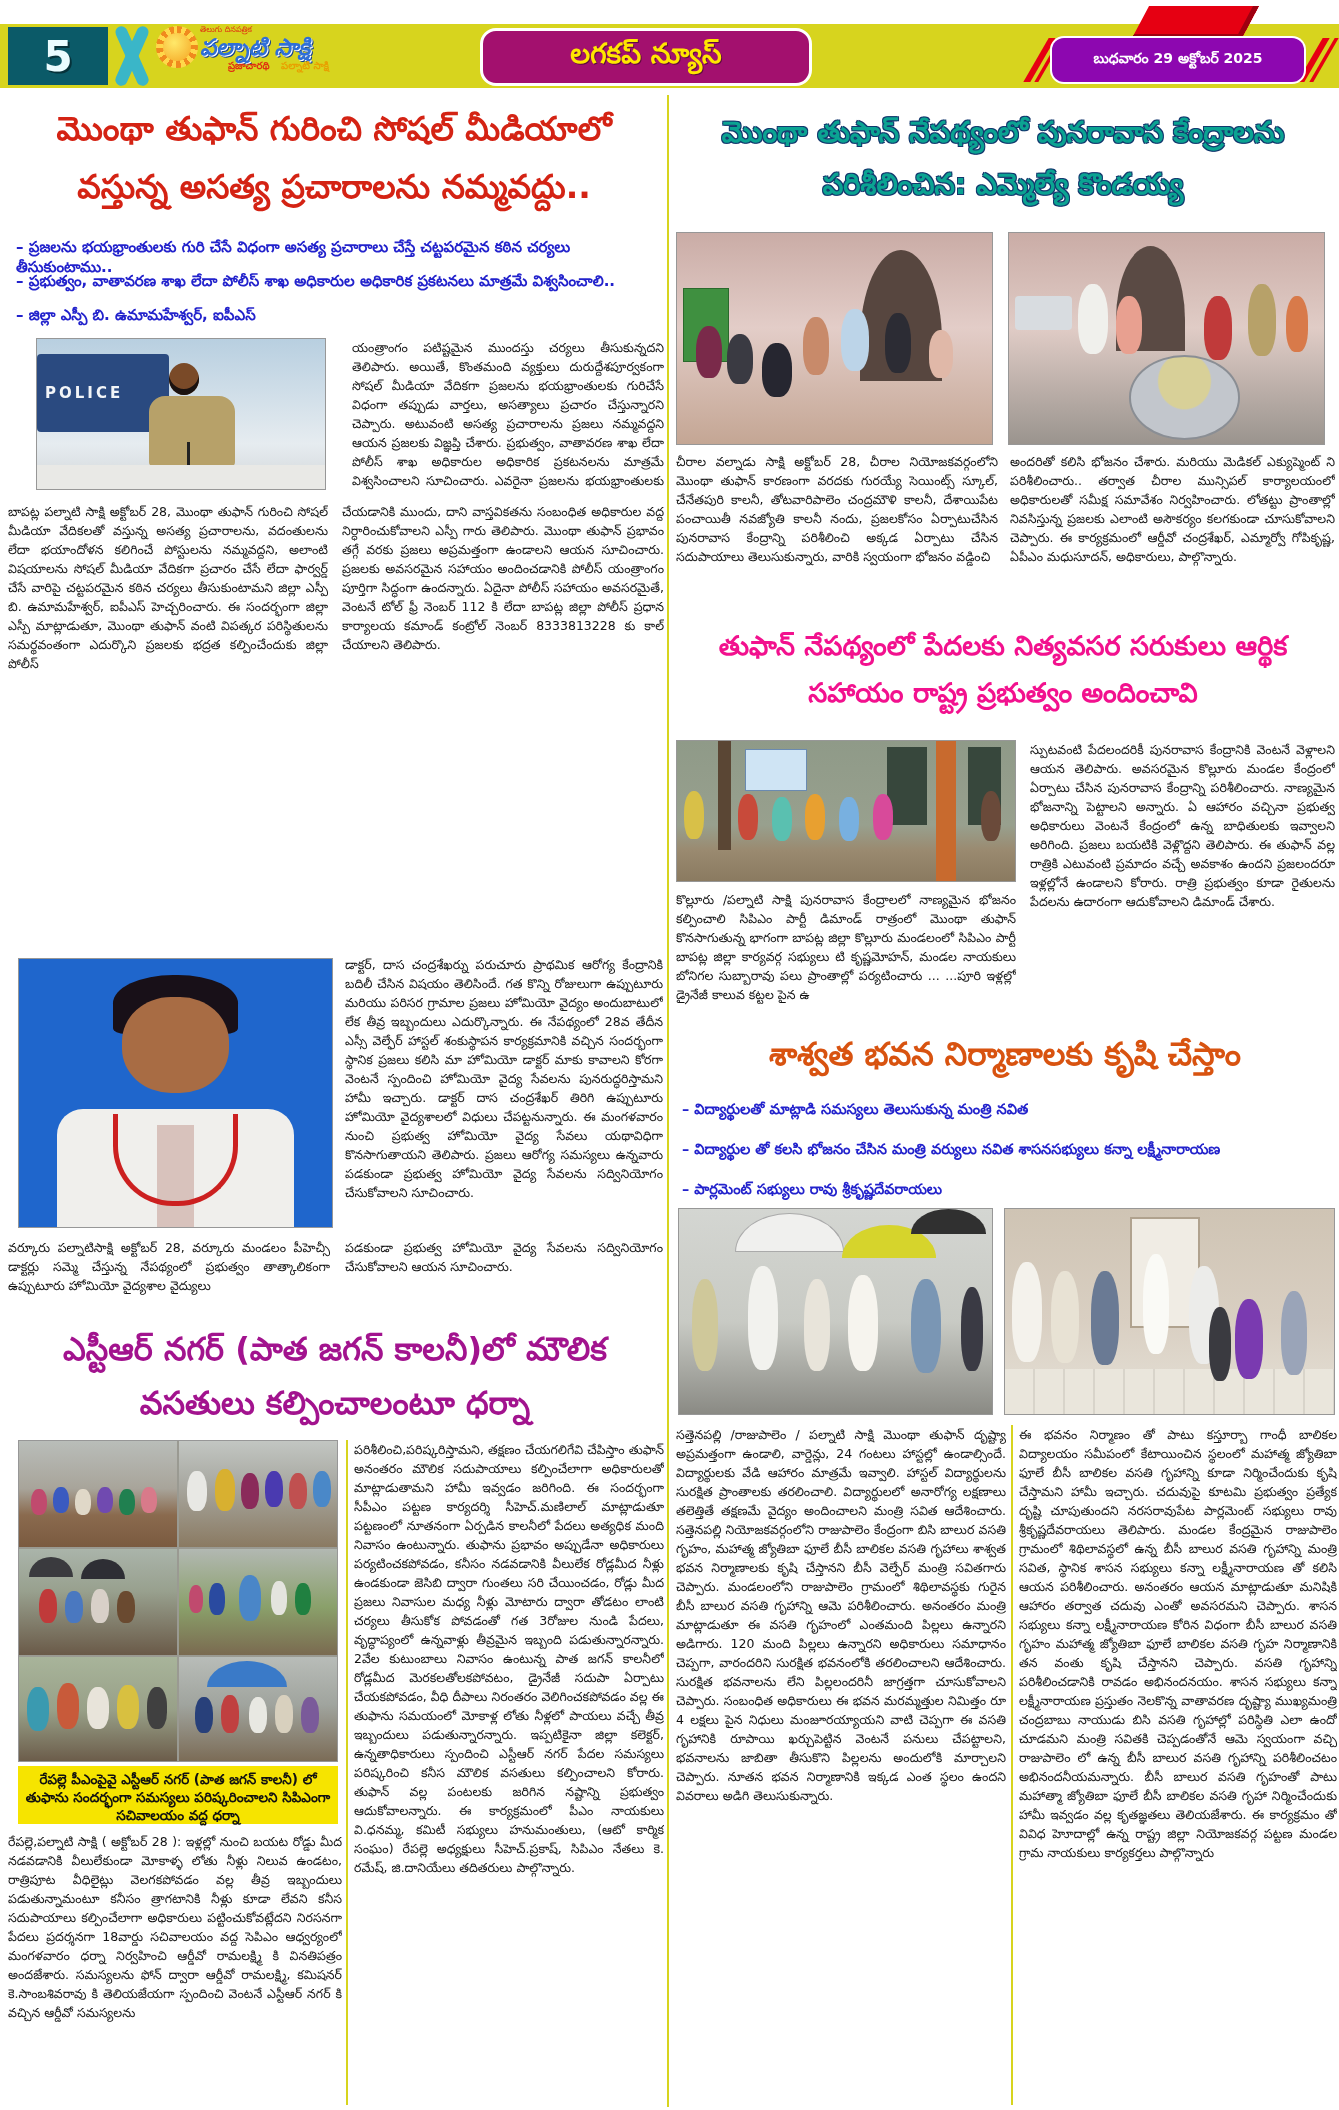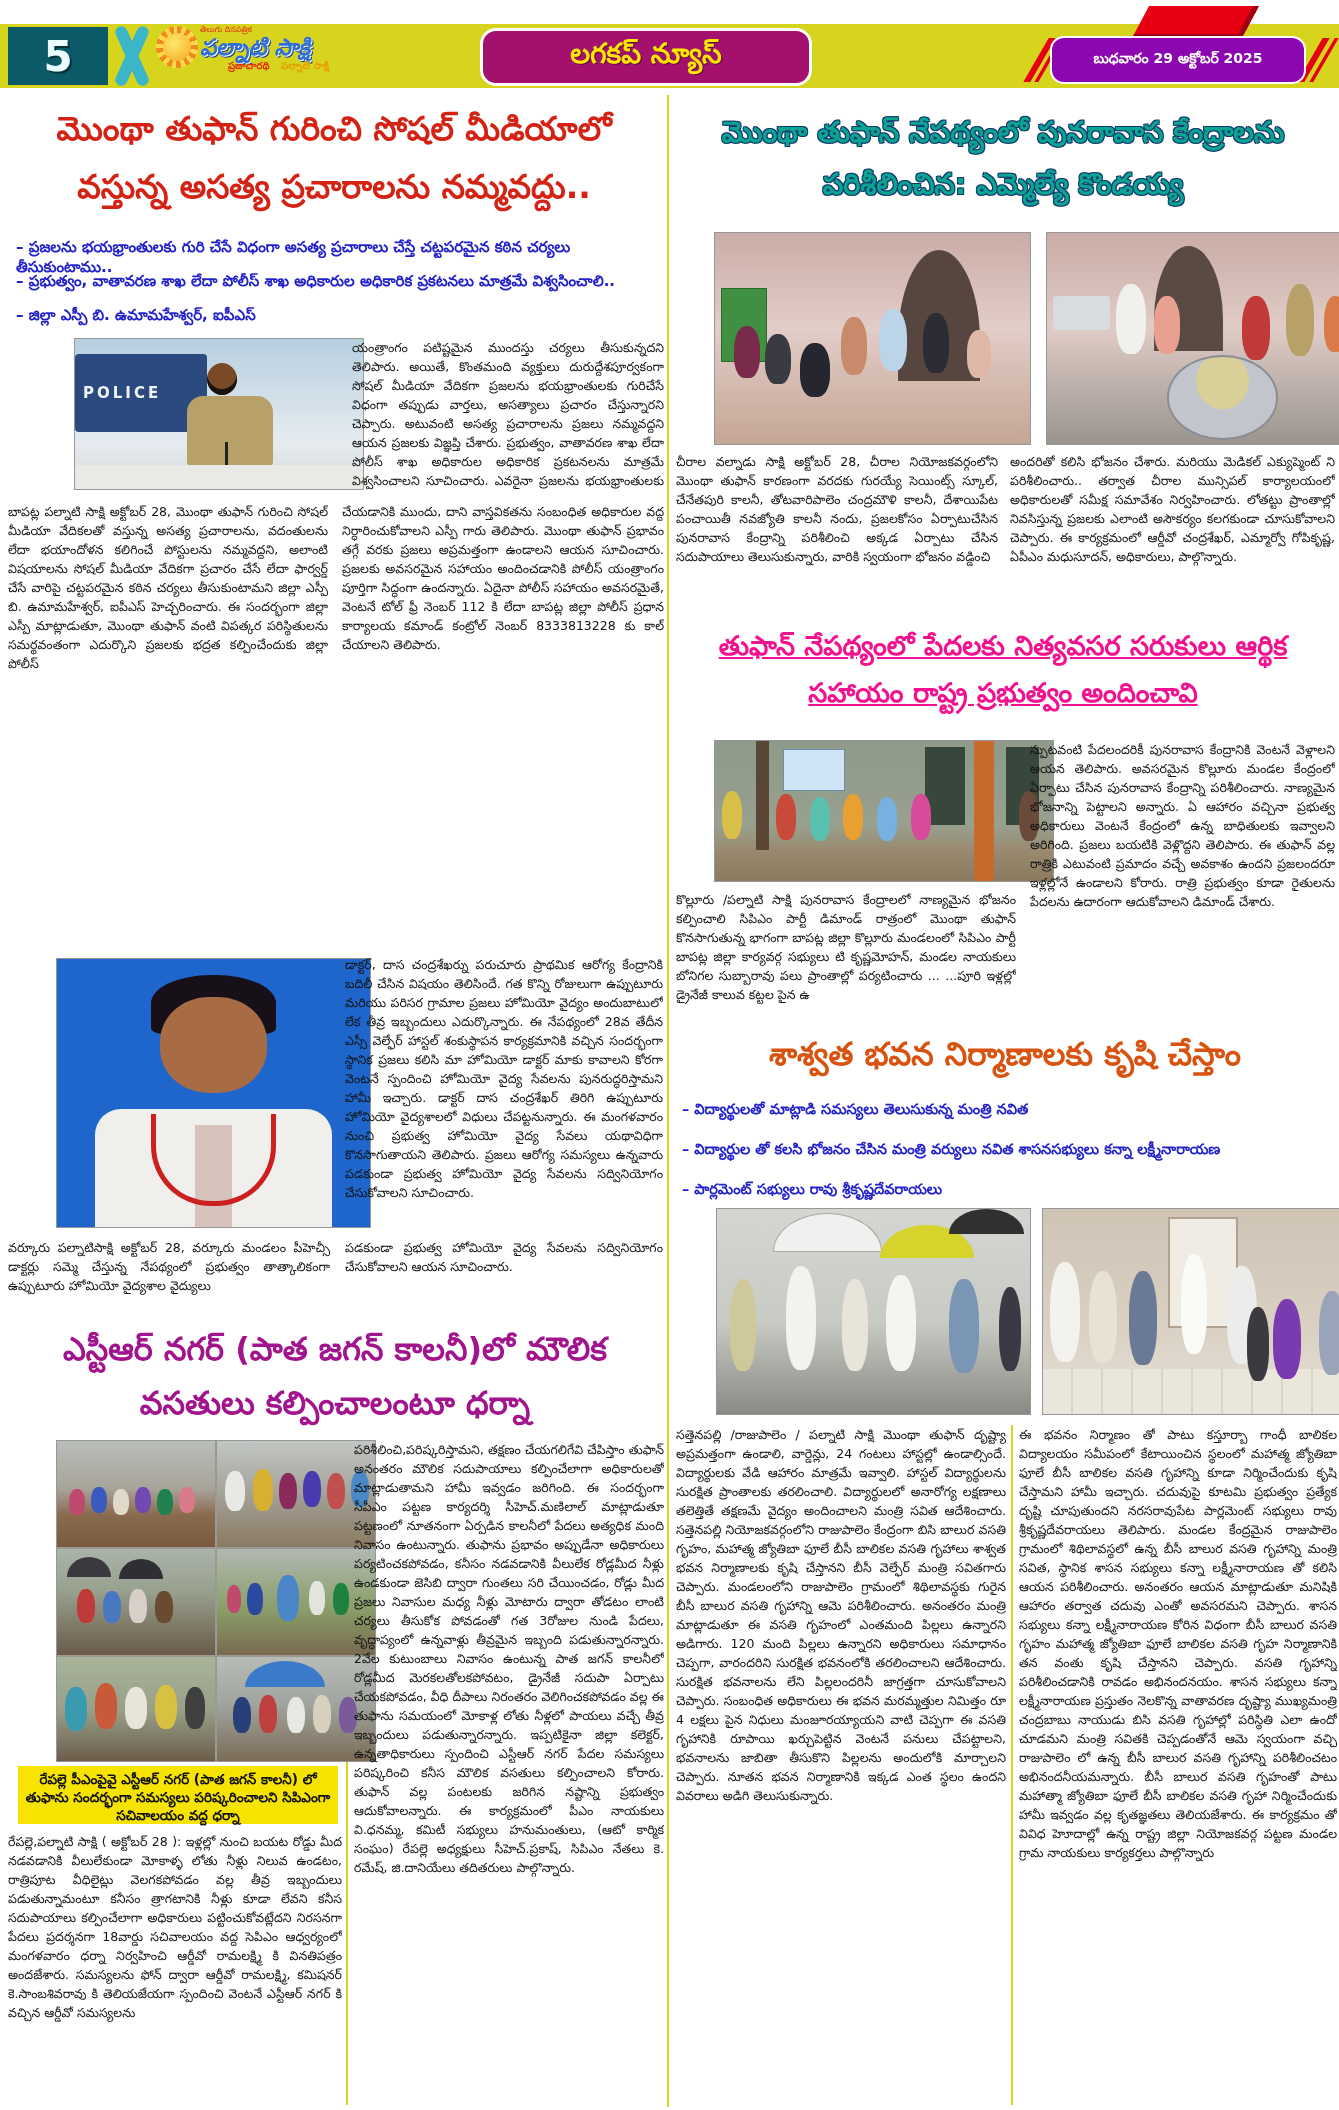--- a/index.html
+++ b/index.html
@@ -35,33 +35,33 @@
   .date-banner-inner span{font-size:14px;font-weight:bold;color:#ffffff;}
   .slash{position:absolute;width:7px;height:44px;background:var(--ribbon-red);transform:skewX(-30deg);display:block;}
   
   .vrule{position:absolute;width:2px;background:var(--header-yellow);}
   
   .hl{position:absolute;text-align:center;font-weight:bold;}
   .h-red{color:var(--headline-red);font-size:33px;line-height:1.75;}
   .h-teal{color:var(--headline-teal);font-size:29px;line-height:1.8;
           text-shadow:1px 1px 0 var(--headline-teal-outline),-1px -1px 0 var(--headline-teal-outline),
                       1px -1px 0 var(--headline-teal-outline),-1px 1px 0 var(--headline-teal-outline);}
-  .h-pink{color:var(--headline-pink);font-size:27px;line-height:1.75;text-decoration:underline;}
+  .h-pink{color:var(--headline-pink);font-size:27px;line-height:1.75;}
   .h-green{color:var(--headline-green);font-size:31px;line-height:1.7;}
   .h-orange{color:var(--headline-orange);font-size:32px;line-height:1.4;}
   .h-purple{color:var(--headline-purple);font-size:32px;line-height:1.7;}
   
   .bullet{position:absolute;font-weight:bold;color:var(--bullet-blue);font-size:15px;line-height:1.3;}
   .bullet::before{content:"– ";}
   .body-col{position:absolute;font-size:12.5px;line-height:1.52;text-align:justify;color:#131313;
             overflow:hidden;word-break:break-word;}
   .caption-box{position:absolute;background:var(--caption-yellow);color:#101010;font-weight:bold;
                font-size:13.5px;text-align:center;line-height:1.35;padding:4px 6px;box-sizing:border-box;}
   
-  .photo{position:absolute;overflow:hidden;border:1px solid #979797;box-sizing:border-box;margin-left:38px;}
+  .photo{position:absolute;overflow:hidden;border:1px solid #979797;box-sizing:border-box;}
   .pb{position:absolute;border-radius:45% 45% 40% 40%;display:block;}
   .police-board{position:absolute;left:0;top:10%;width:46%;height:52%;background:#2a4a80;border-radius:4px;
                 display:flex;align-items:center;justify-content:flex-start;padding-left:8px;box-sizing:border-box;}
   .police-board span{color:#f2f5f8;font-weight:bold;font-size:15px;letter-spacing:3px;}
   .officer-head{position:absolute;left:46%;top:16%;width:30px;height:32px;border-radius:50%;background:#7a4a28;
                 box-shadow:0 -6px 0 0 #1a1210 inset;}
   .officer-body{position:absolute;left:39%;top:38%;width:86px;height:70px;border-radius:16px 16px 4px 4px;background:#b7a169;}
   .press-table{position:absolute;left:0;bottom:0;width:100%;height:16%;background:#e9e9e6;}
   .mic{position:absolute;left:52%;bottom:14%;width:3px;height:26px;background:#222;}
   .doc-hair{position:absolute;left:30%;top:6%;width:40%;height:22%;border-radius:48% 48% 10% 10%;background:#181018;}

